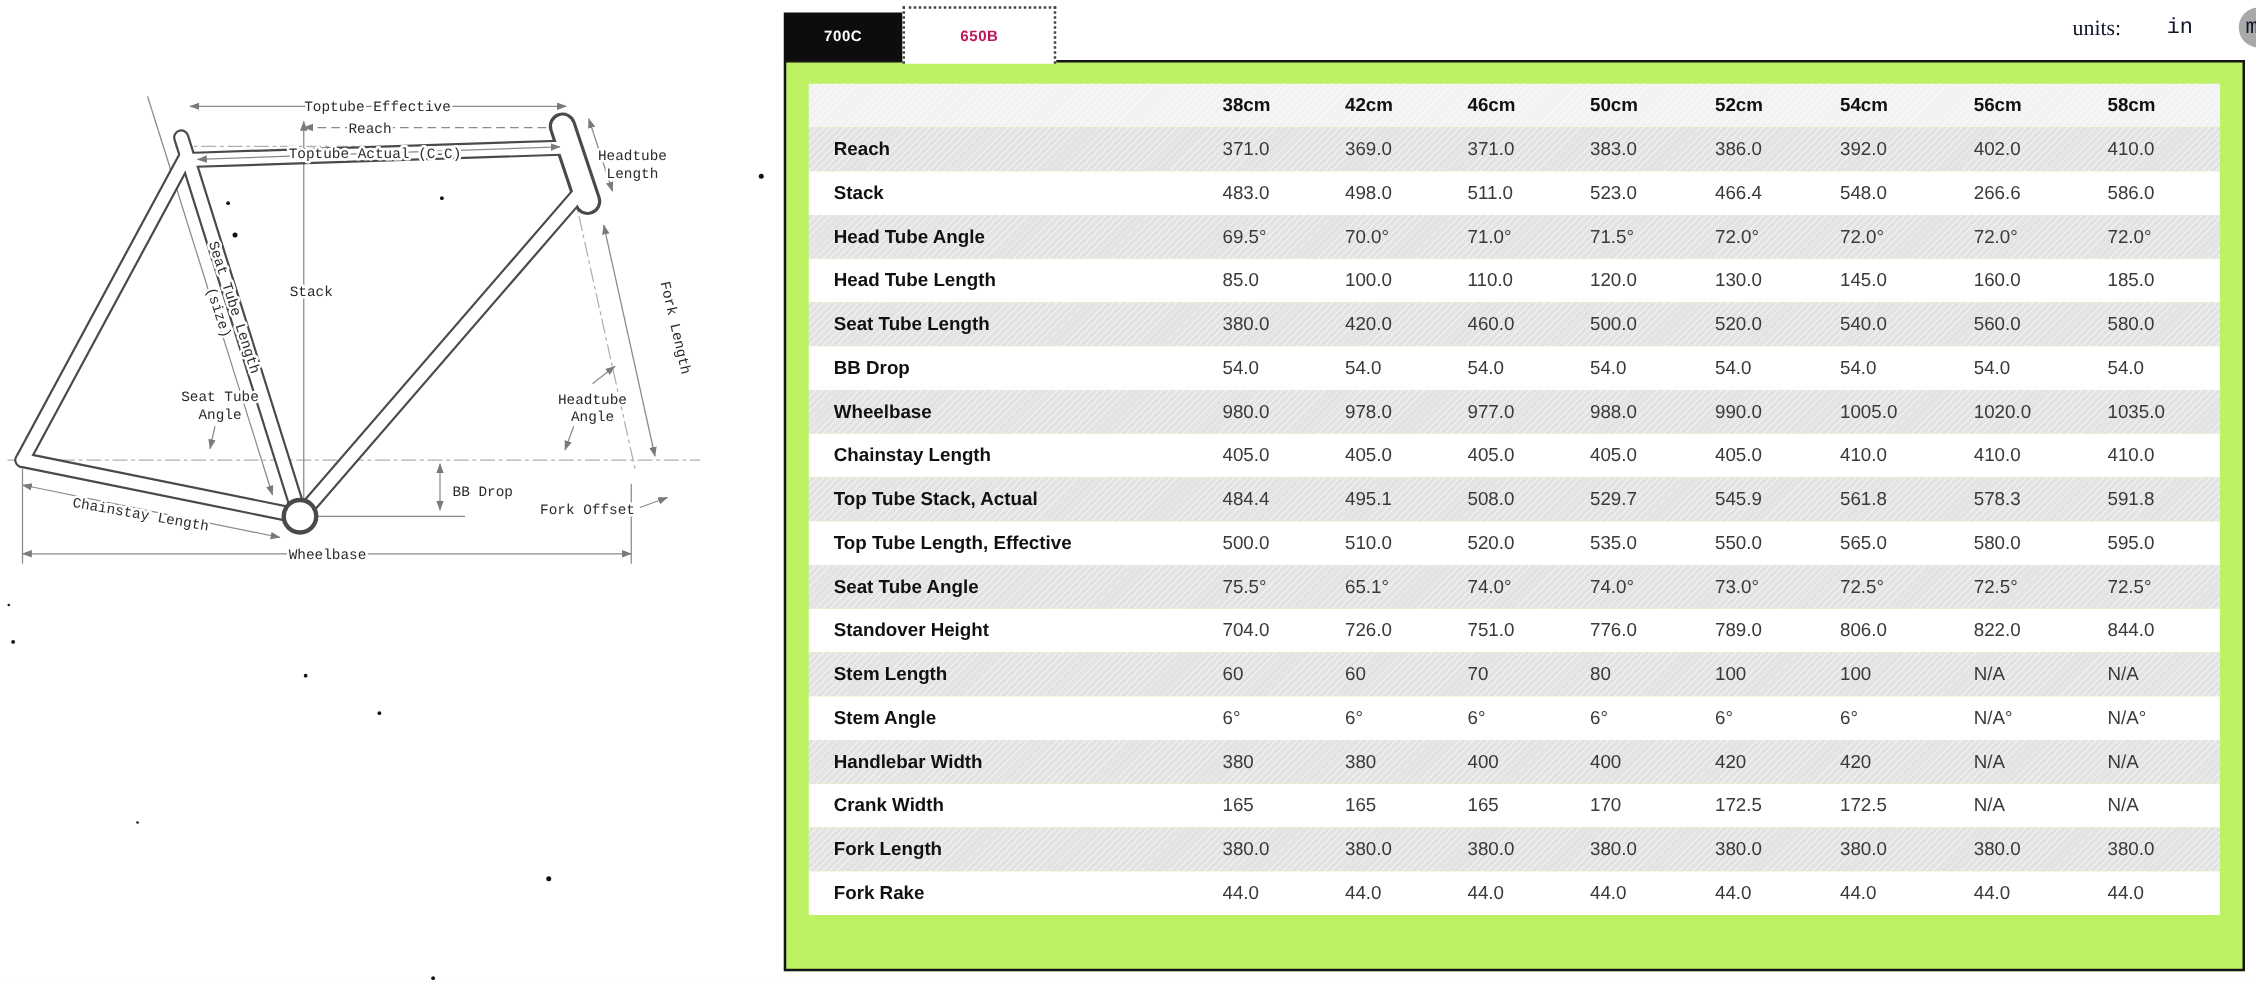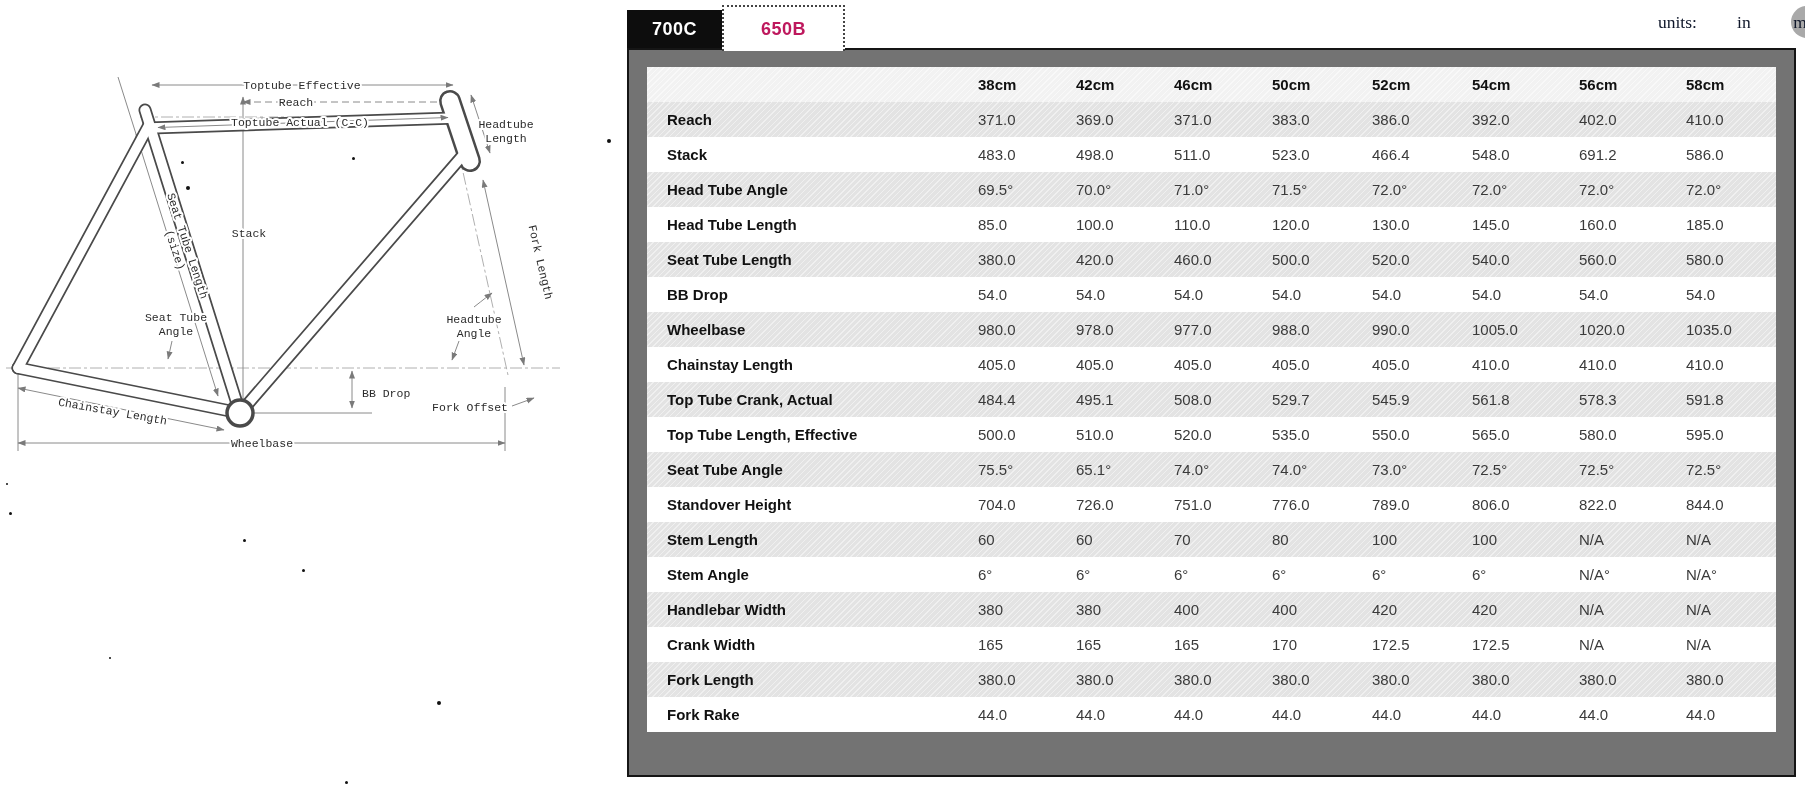--- a/index.html
+++ b/index.html
@@ -1,34 +1,34 @@
 <!DOCTYPE html>
 <html><head>
 <meta charset="utf-8">
 <style>
   html,body{margin:0;padding:0;background:#fff;}
   #canvas{position:relative;width:1805px;height:787px;background:#fff;overflow:hidden;
           font-family:"Liberation Sans",sans-serif;color:#1a1a1a;}
 
   
   .tab{position:absolute;display:flex;align-items:center;justify-content:center;
-       font-weight:bold;font-size:18px;letter-spacing:.5px;cursor:pointer;box-sizing:border-box;}
+       font-weight:bold;font-size:12px;letter-spacing:.5px;cursor:pointer;box-sizing:border-box;}
   .tab.inactive{left:627px;top:10px;width:95px;height:38px;background:var(--tab-inactive,#0d0d0d);color:#fff;}
   .tab.active{left:722px;top:5px;width:123px;height:46px;background:#fff;color:#be185d;
        border:2px dotted #444;border-bottom:none;z-index:3;}
 
   
   .units{position:absolute;left:1658px;top:6px;display:flex;align-items:center;gap:31px;
          font-family:"Liberation Serif",serif;font-size:17.5px;color:#0f172a;}
-  .units .opt{cursor:pointer;width:32px;height:32px;display:flex;align-items:center;justify-content:center;border-radius:50%;}
+  .units .opt{cursor:pointer;width:32px;height:32px;display:flex;align-items:center;justify-content:center;border-radius:50%;font-family:Liberation Mono, monospace;}
   .units .opt.sel{background:var(--units-sel,#a9a9a9);}
 
   
   .card{position:absolute;left:627px;top:48px;width:1169px;height:729px;box-sizing:border-box;
-        border:2px solid var(--border-c,#151515);background:#737373;z-index:2;}
+        border:2px solid var(--border-c,#151515);background:#bef264;z-index:2;}
   .grid-row{display:grid;grid-template-columns:331px 98px 98px 98px 100px 100px 107px 107px minmax(60px,1fr);
         align-items:center;height:35px;}
   .thead{margin:17px 18px 0 18px;background:var(--head-bg,#f2f2f2);
         background-image:repeating-linear-gradient(135deg,rgba(255,255,255,.5) 0 1px,transparent 1px 4px);}
   .thead .hcell{font-weight:bold;font-size:15px;color:#111;}
   .tbody{margin:0 18px;}
   .trow{background:#fff;}
   .trow.alt{background:var(--row-alt,#e3e3e3);
         background-image:repeating-linear-gradient(135deg,rgba(255,255,255,.45) 0 1px,transparent 1px 4px);}
   .tlabel{font-weight:bold;font-size:15px;color:#111;padding-left:20px;}
@@ -168,21 +168,21 @@
           <div class="tval">410.0</div>
         </div>
         <div class="grid-row trow">
           <div class="tlabel">Stack</div>
           <div class="tval">483.0</div>
           <div class="tval">498.0</div>
           <div class="tval">511.0</div>
           <div class="tval">523.0</div>
           <div class="tval">466.4</div>
           <div class="tval">548.0</div>
-          <div class="tval">691.2</div>
+          <div class="tval">266.6</div>
           <div class="tval">586.0</div>
         </div>
         <div class="grid-row trow alt">
           <div class="tlabel">Head Tube Angle</div>
           <div class="tval">69.5°</div>
           <div class="tval">70.0°</div>
           <div class="tval">71.0°</div>
           <div class="tval">71.5°</div>
           <div class="tval">72.0°</div>
           <div class="tval">72.0°</div>
@@ -238,21 +238,21 @@
           <div class="tval">405.0</div>
           <div class="tval">405.0</div>
           <div class="tval">405.0</div>
           <div class="tval">405.0</div>
           <div class="tval">405.0</div>
           <div class="tval">410.0</div>
           <div class="tval">410.0</div>
           <div class="tval">410.0</div>
         </div>
         <div class="grid-row trow alt">
-          <div class="tlabel">Top Tube Crank, Actual</div>
+          <div class="tlabel">Top Tube Stack, Actual</div>
           <div class="tval">484.4</div>
           <div class="tval">495.1</div>
           <div class="tval">508.0</div>
           <div class="tval">529.7</div>
           <div class="tval">545.9</div>
           <div class="tval">561.8</div>
           <div class="tval">578.3</div>
           <div class="tval">591.8</div>
         </div>
         <div class="grid-row trow">

